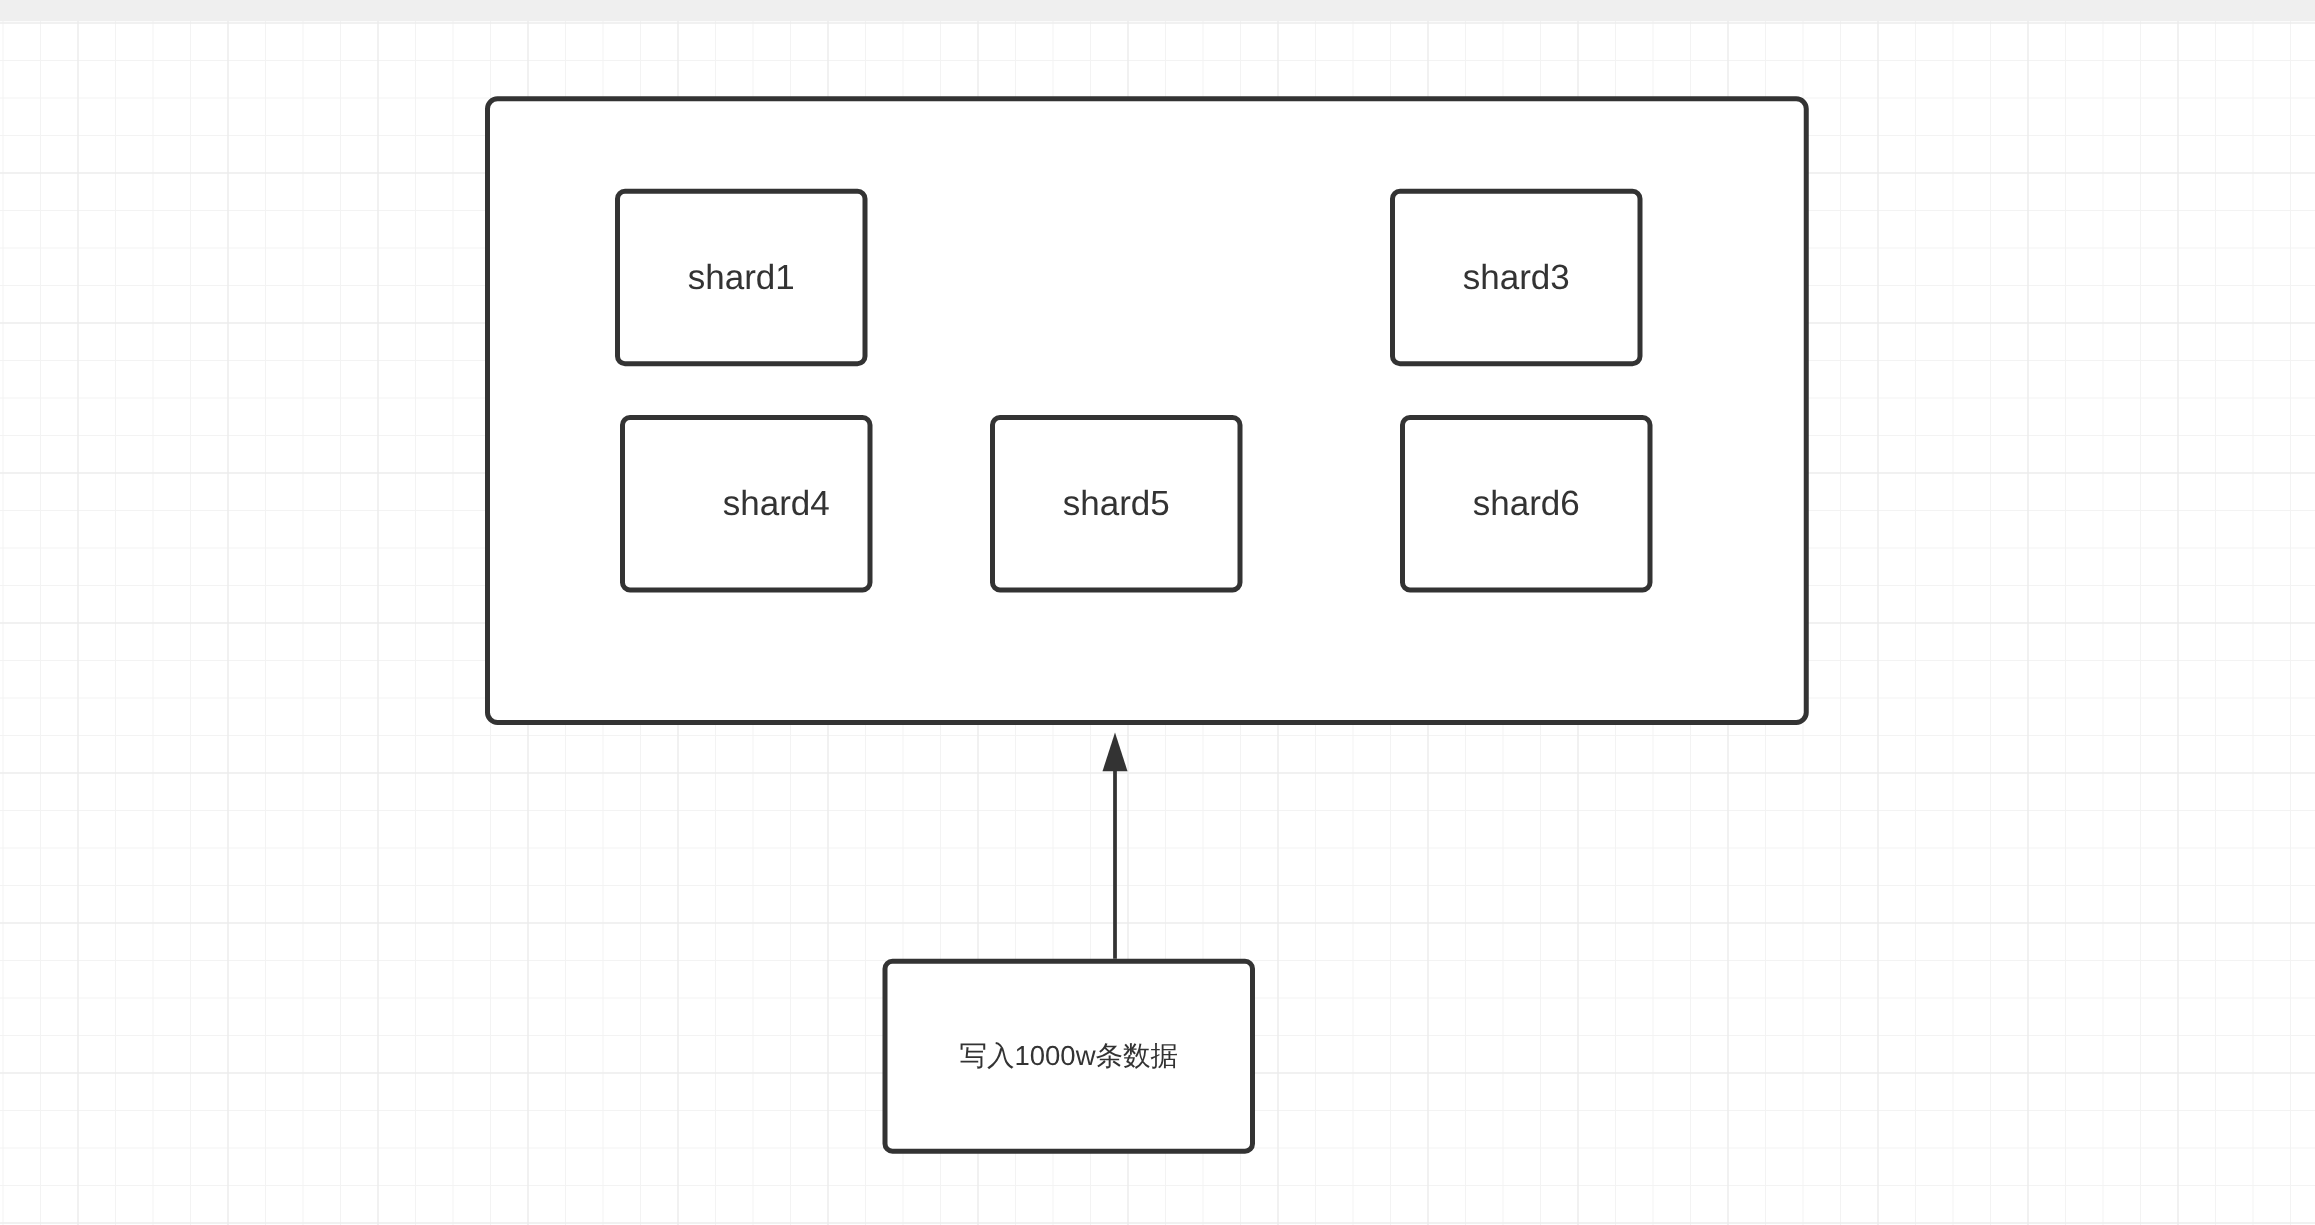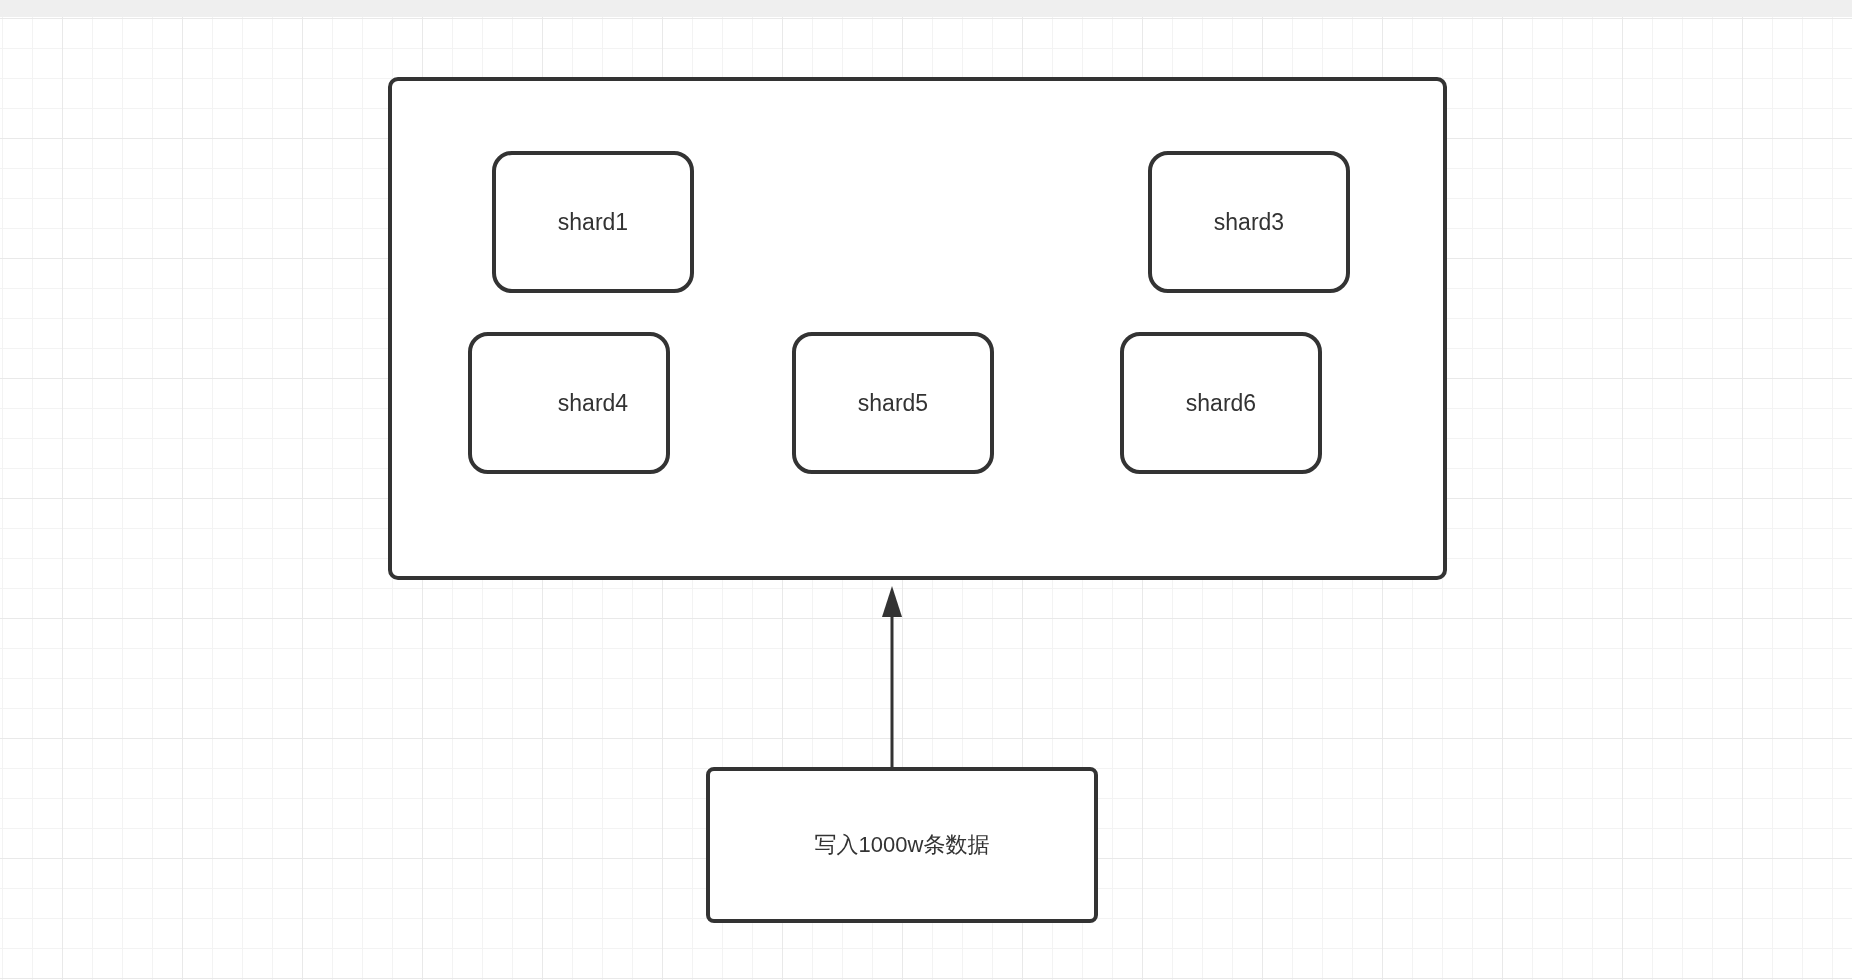--- a/index.html
+++ b/index.html
@@ -52,34 +52,34 @@
 
   .cluster {
     left: 388px; top: 77px;
     width: 1059px; height: 503px;
     border-radius: 10px;
     z-index: 1;
   }
 
   .shard {
     width: 202px; height: 142px;
-    border-radius: 20px;
-    font-size: 23px;
+    border-radius: 8px;
+    font-size: 28px;
     z-index: 2;
   }
   .shard-1 { left: 492px;  top: 151px; }
   .shard-2 { left: 792px;  top: 151px; }
-  .shard-3 { left: 1148px; top: 151px; }
-  .shard-4 { left: 468px;  top: 332px; padding-left: 48px; }
+  .shard-3 { left: 1112px; top: 151px; }
+  .shard-4 { left: 496px;  top: 332px; padding-left: 48px; }
   .shard-5 { left: 792px;  top: 332px; justify-content: center; }
   .shard-6 { left: 1092px; top: 332px; margin-left: 28px; }
 
   .source {
     left: 706px; top: 767px;
-    width: 392px; height: 156px;
+    width: 298px; height: 156px;
     border-radius: 8px;
     font-size: 22px;
     z-index: 2;
   }
 
   .edge {
     position: absolute;
     left: 872px; top: 578px;
     width: 40px; height: 195px;
     z-index: 2;

